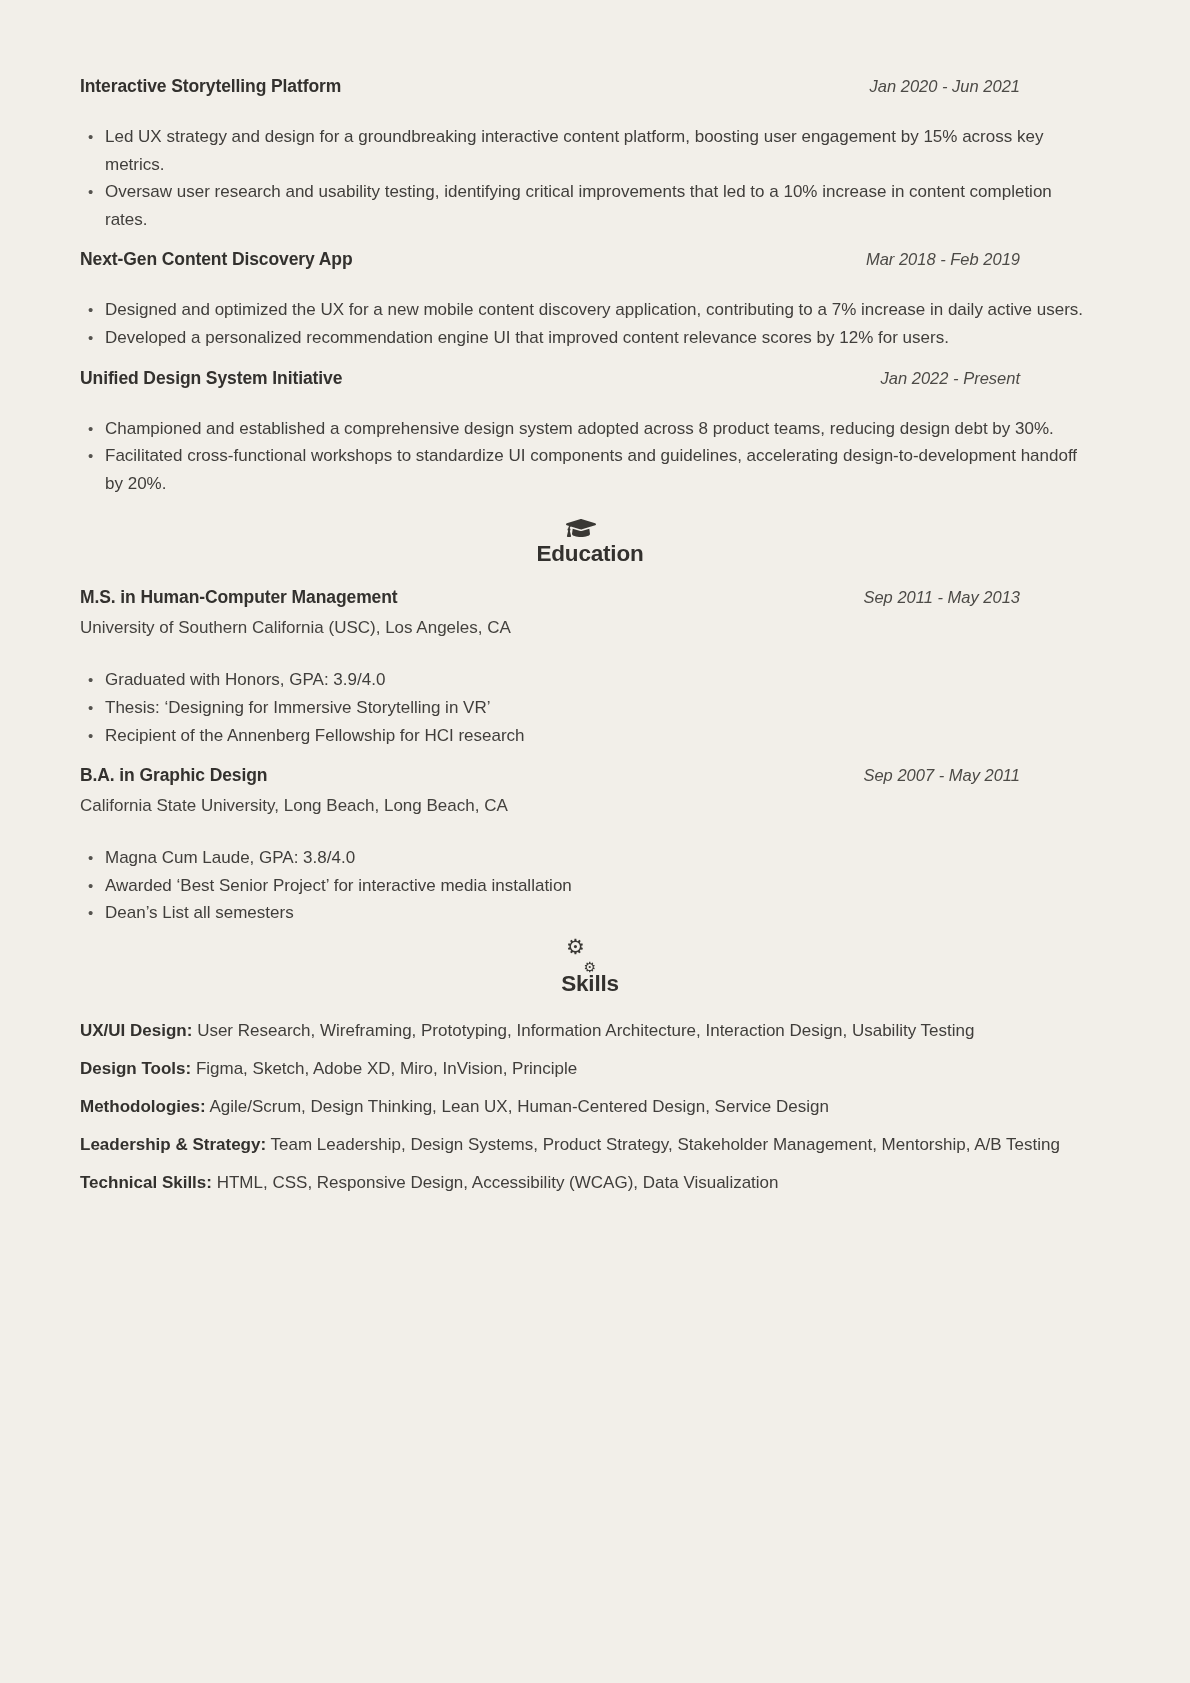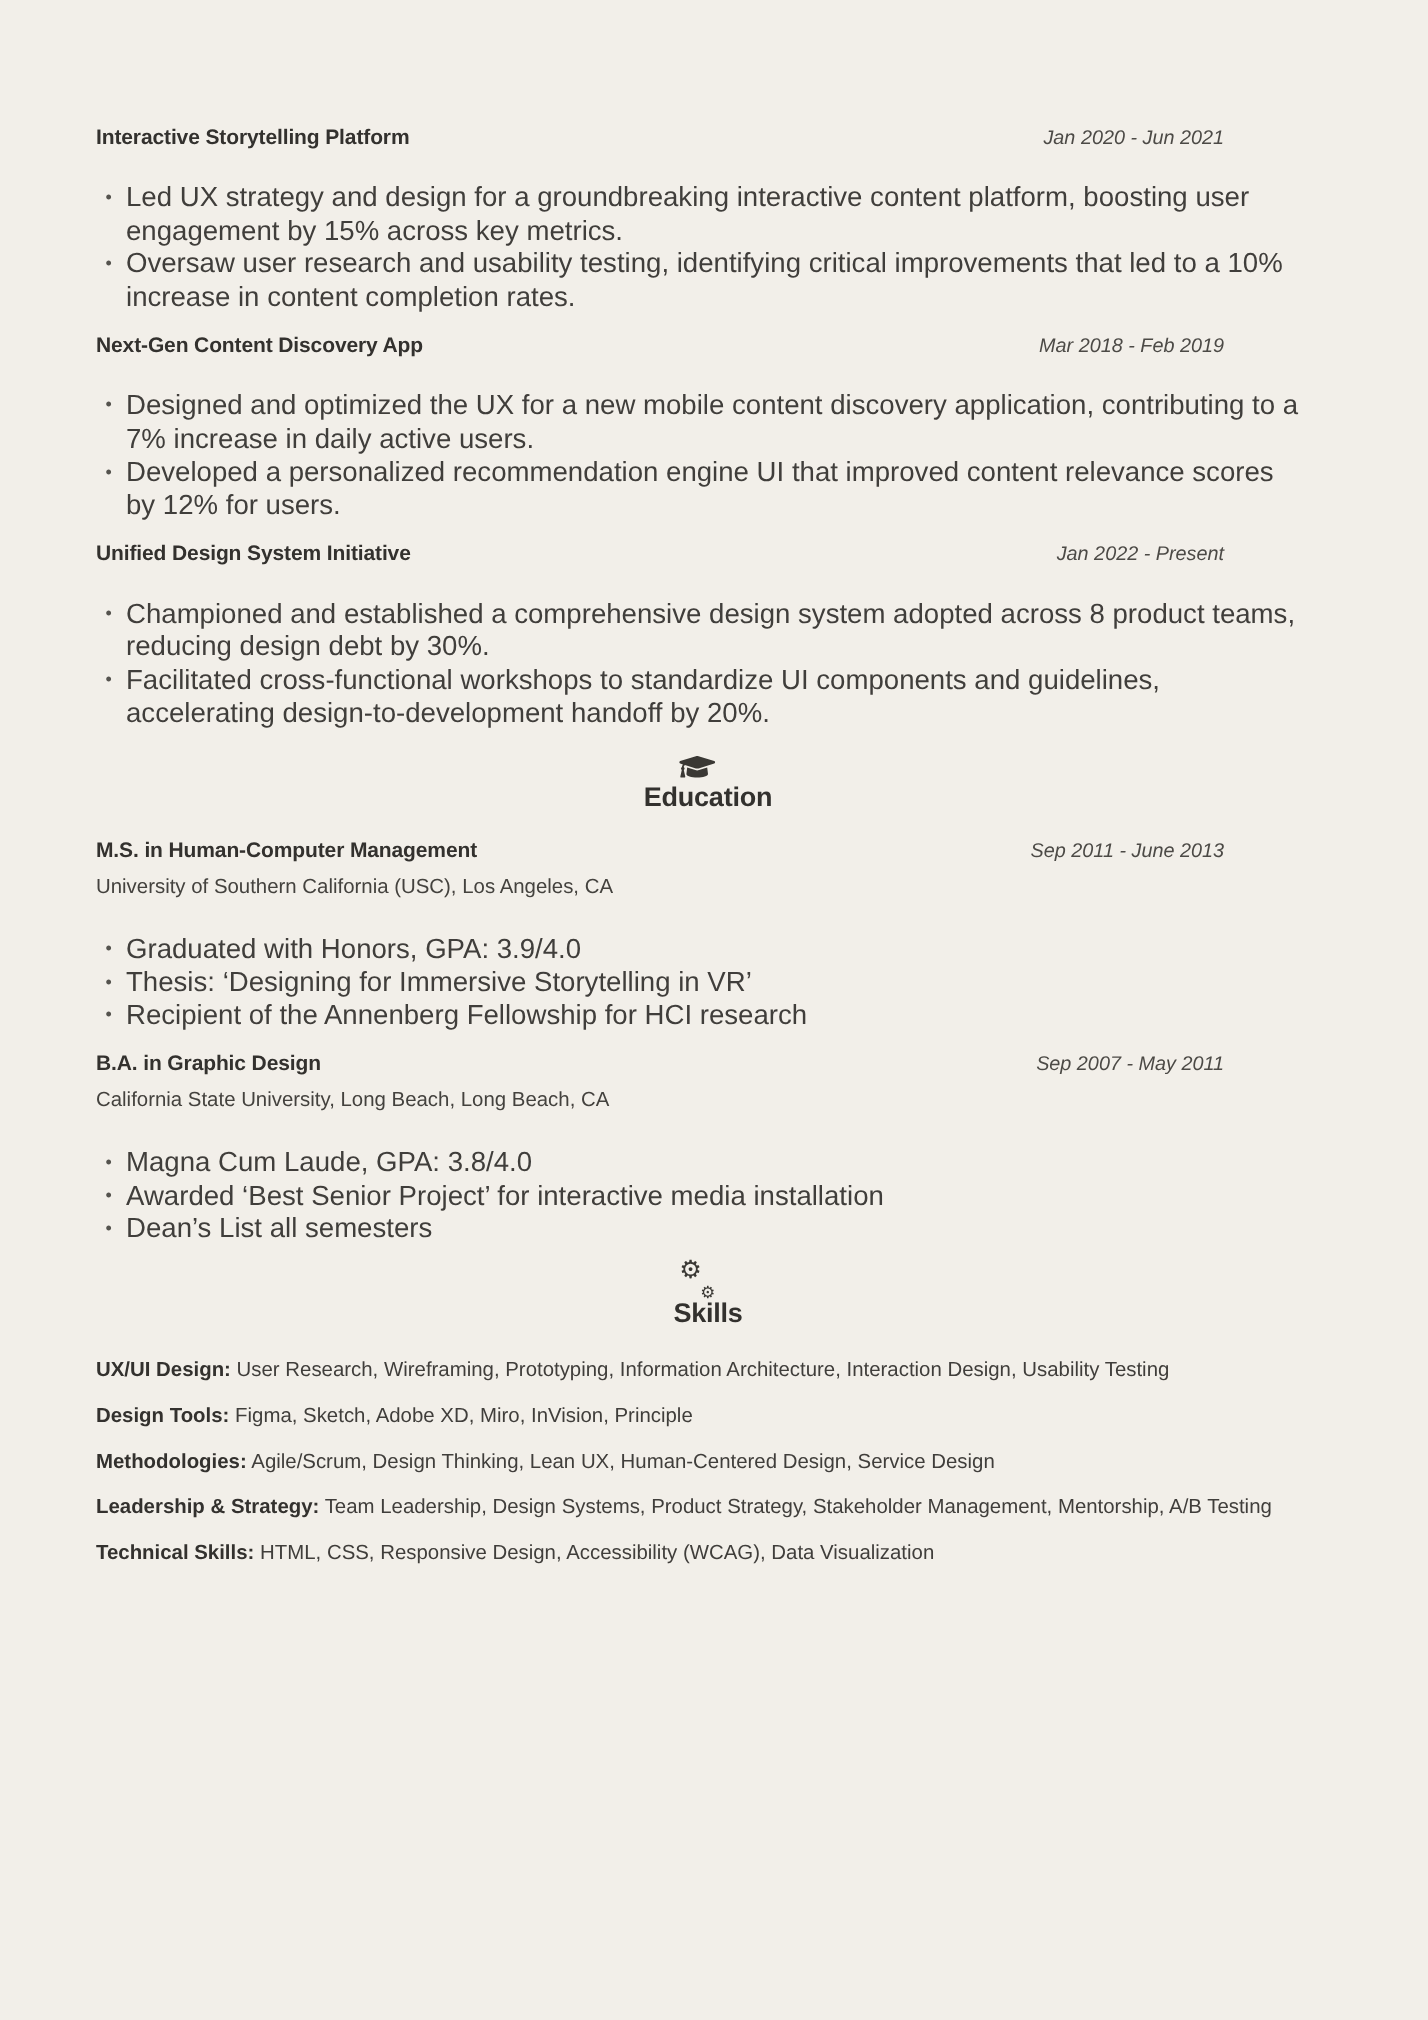--- a/index.html
+++ b/index.html
@@ -11,21 +11,21 @@
     height: 1683px;
     background: #f2efe9;
     overflow: hidden;
     font-family: "Liberation Sans", "DejaVu Sans", sans-serif;
     color: #403e3b;
   }
   .page {
     box-sizing: border-box;
     width: 1190px;
     height: 1683px;
-    padding: 104px 90px 0 80px;
+    padding: 76px 90px 0 80px;
   }
   .entry-header {
     display: flex;
     justify-content: space-between;
     align-items: baseline;
   }
   .entry-title {
     font-size: 17.5px;
     font-weight: bold;
     color: #33312e;
@@ -37,21 +37,21 @@
     font-size: 16.5px;
     color: #4c4a46;
     padding-right: 80px;
     white-space: nowrap;
     flex-shrink: 0;
   }
   ul.bullets {
     list-style: none;
     margin: 26px 16px 16px 0;
     padding: 0;
-    font-size: 23px;
+    font-size: 17px;
     line-height: 27.6px;
   }
   ul.bullets li {
     position: relative;
     padding-left: 25px;
   }
   ul.bullets li::before {
     content: "\2022";
     position: absolute;
     left: 8px;
@@ -164,21 +164,21 @@
       <svg class="cap-svg" viewBox="0 0 640 512" xmlns="http://www.w3.org/2000/svg" aria-hidden="true">
         <path fill="#3a3834" d="M622.34 153.2L343.4 67.5c-15.2-4.67-31.6-4.67-46.79 0L17.66 153.2c-23.54 7.23-23.54 38.36 0 45.59l48.63 14.94c-10.67 13.19-17.23 29.28-17.88 46.9C38.78 266.15 32 276.11 32 288c0 10.78 5.68 19.85 13.86 25.65L20.33 428.53C18.11 438.52 25.71 448 35.94 448h56.11c10.24 0 17.84-9.48 15.62-19.47L82.14 313.65C90.32 307.85 96 298.78 96 288c0-11.57-6.47-21.25-15.66-26.87.76-15.02 8.44-28.3 20.69-36.72L296.6 284.5c9.06 2.78 26.44 6.25 46.79 0l278.95-85.7c23.55-7.24 23.55-38.36 0-45.6zM352.79 315.09c-28.53 8.76-52.84 3.92-65.59 0l-145.02-44.55L128 384c0 35.35 85.96 64 192 64s192-28.65 192-64l-14.18-113.47-145.03 44.56z"></path>
       </svg>
     </span>
     <h2 class="section-title">Education</h2>
   </div>
 
   <section class="edu-block">
     <div class="entry-header">
       <h3 class="entry-title">M.S. in Human-Computer Management</h3>
-      <span class="entry-date">Sep 2011 - June 2013</span>
+      <span class="entry-date">Sep 2011 - May 2013</span>
     </div>
     <p class="school">University of Southern California (USC), Los Angeles, CA</p>
     <ul class="bullets">
       <li>Graduated with Honors, GPA: 3.9/4.0</li>
       <li>Thesis: ‘Designing for Immersive Storytelling in VR’</li>
       <li>Recipient of the Annenberg Fellowship for HCI research</li>
     </ul>
   </section>
 
   <section class="edu-block">

